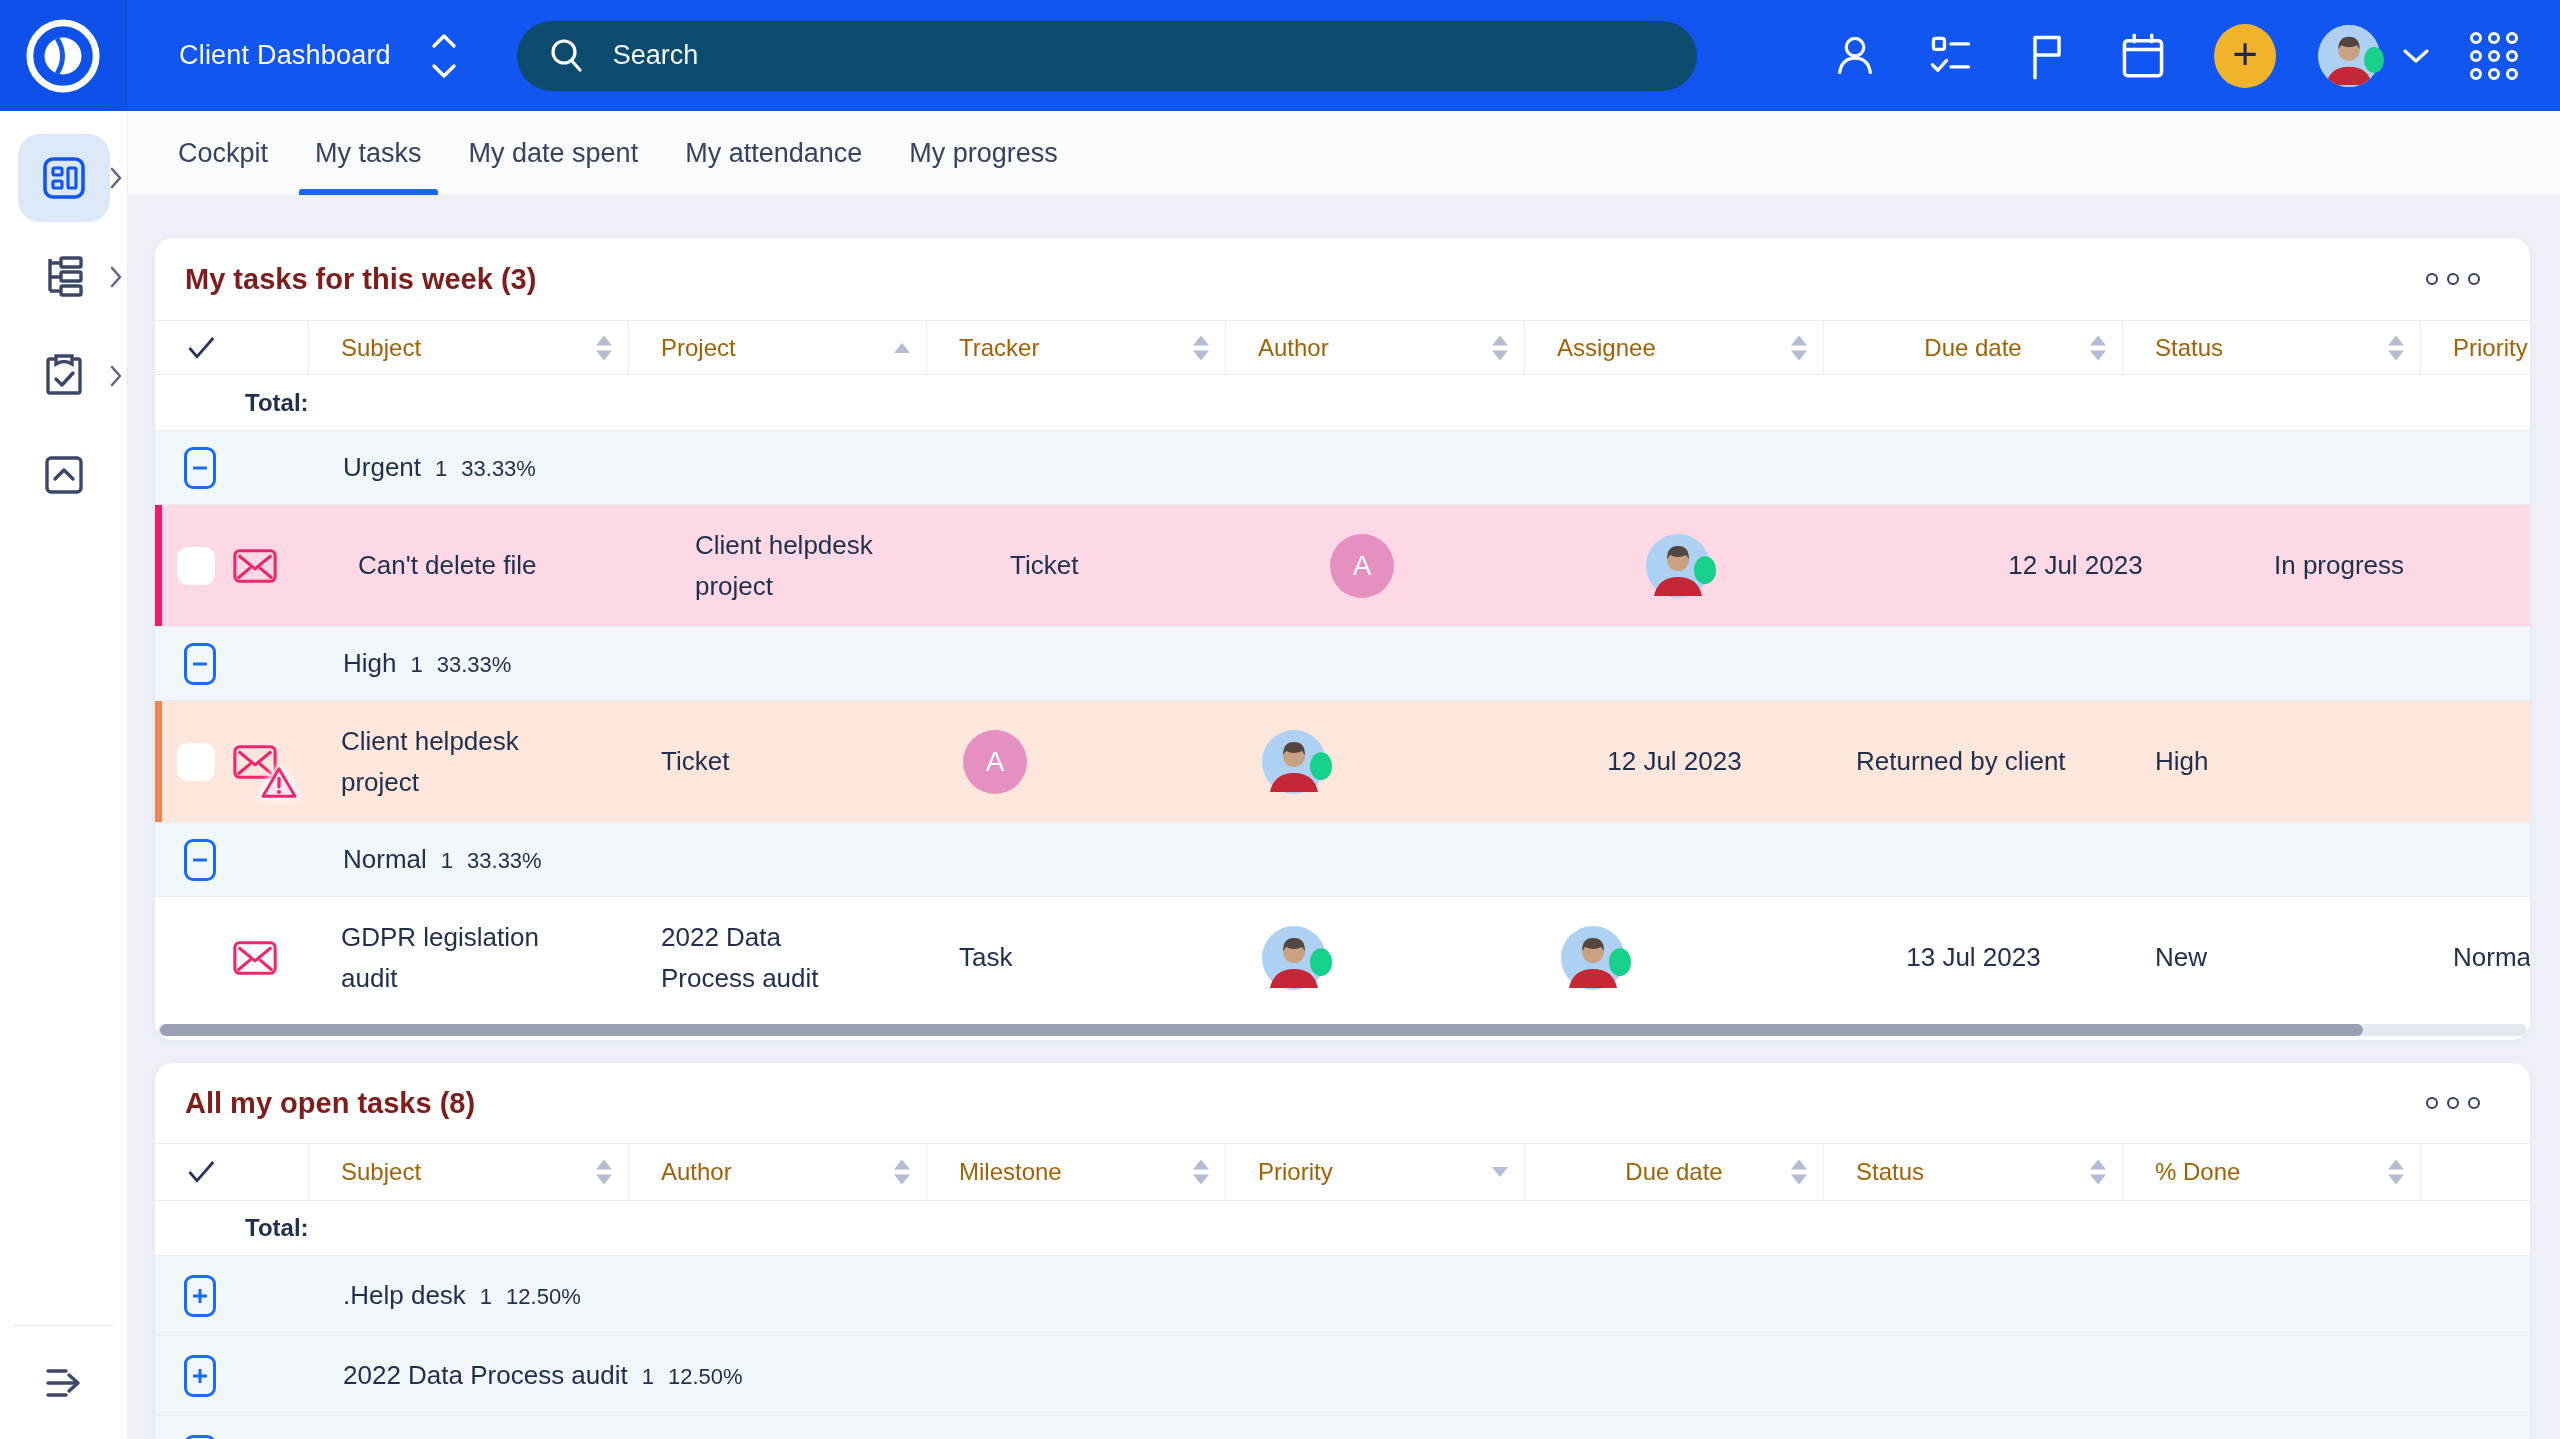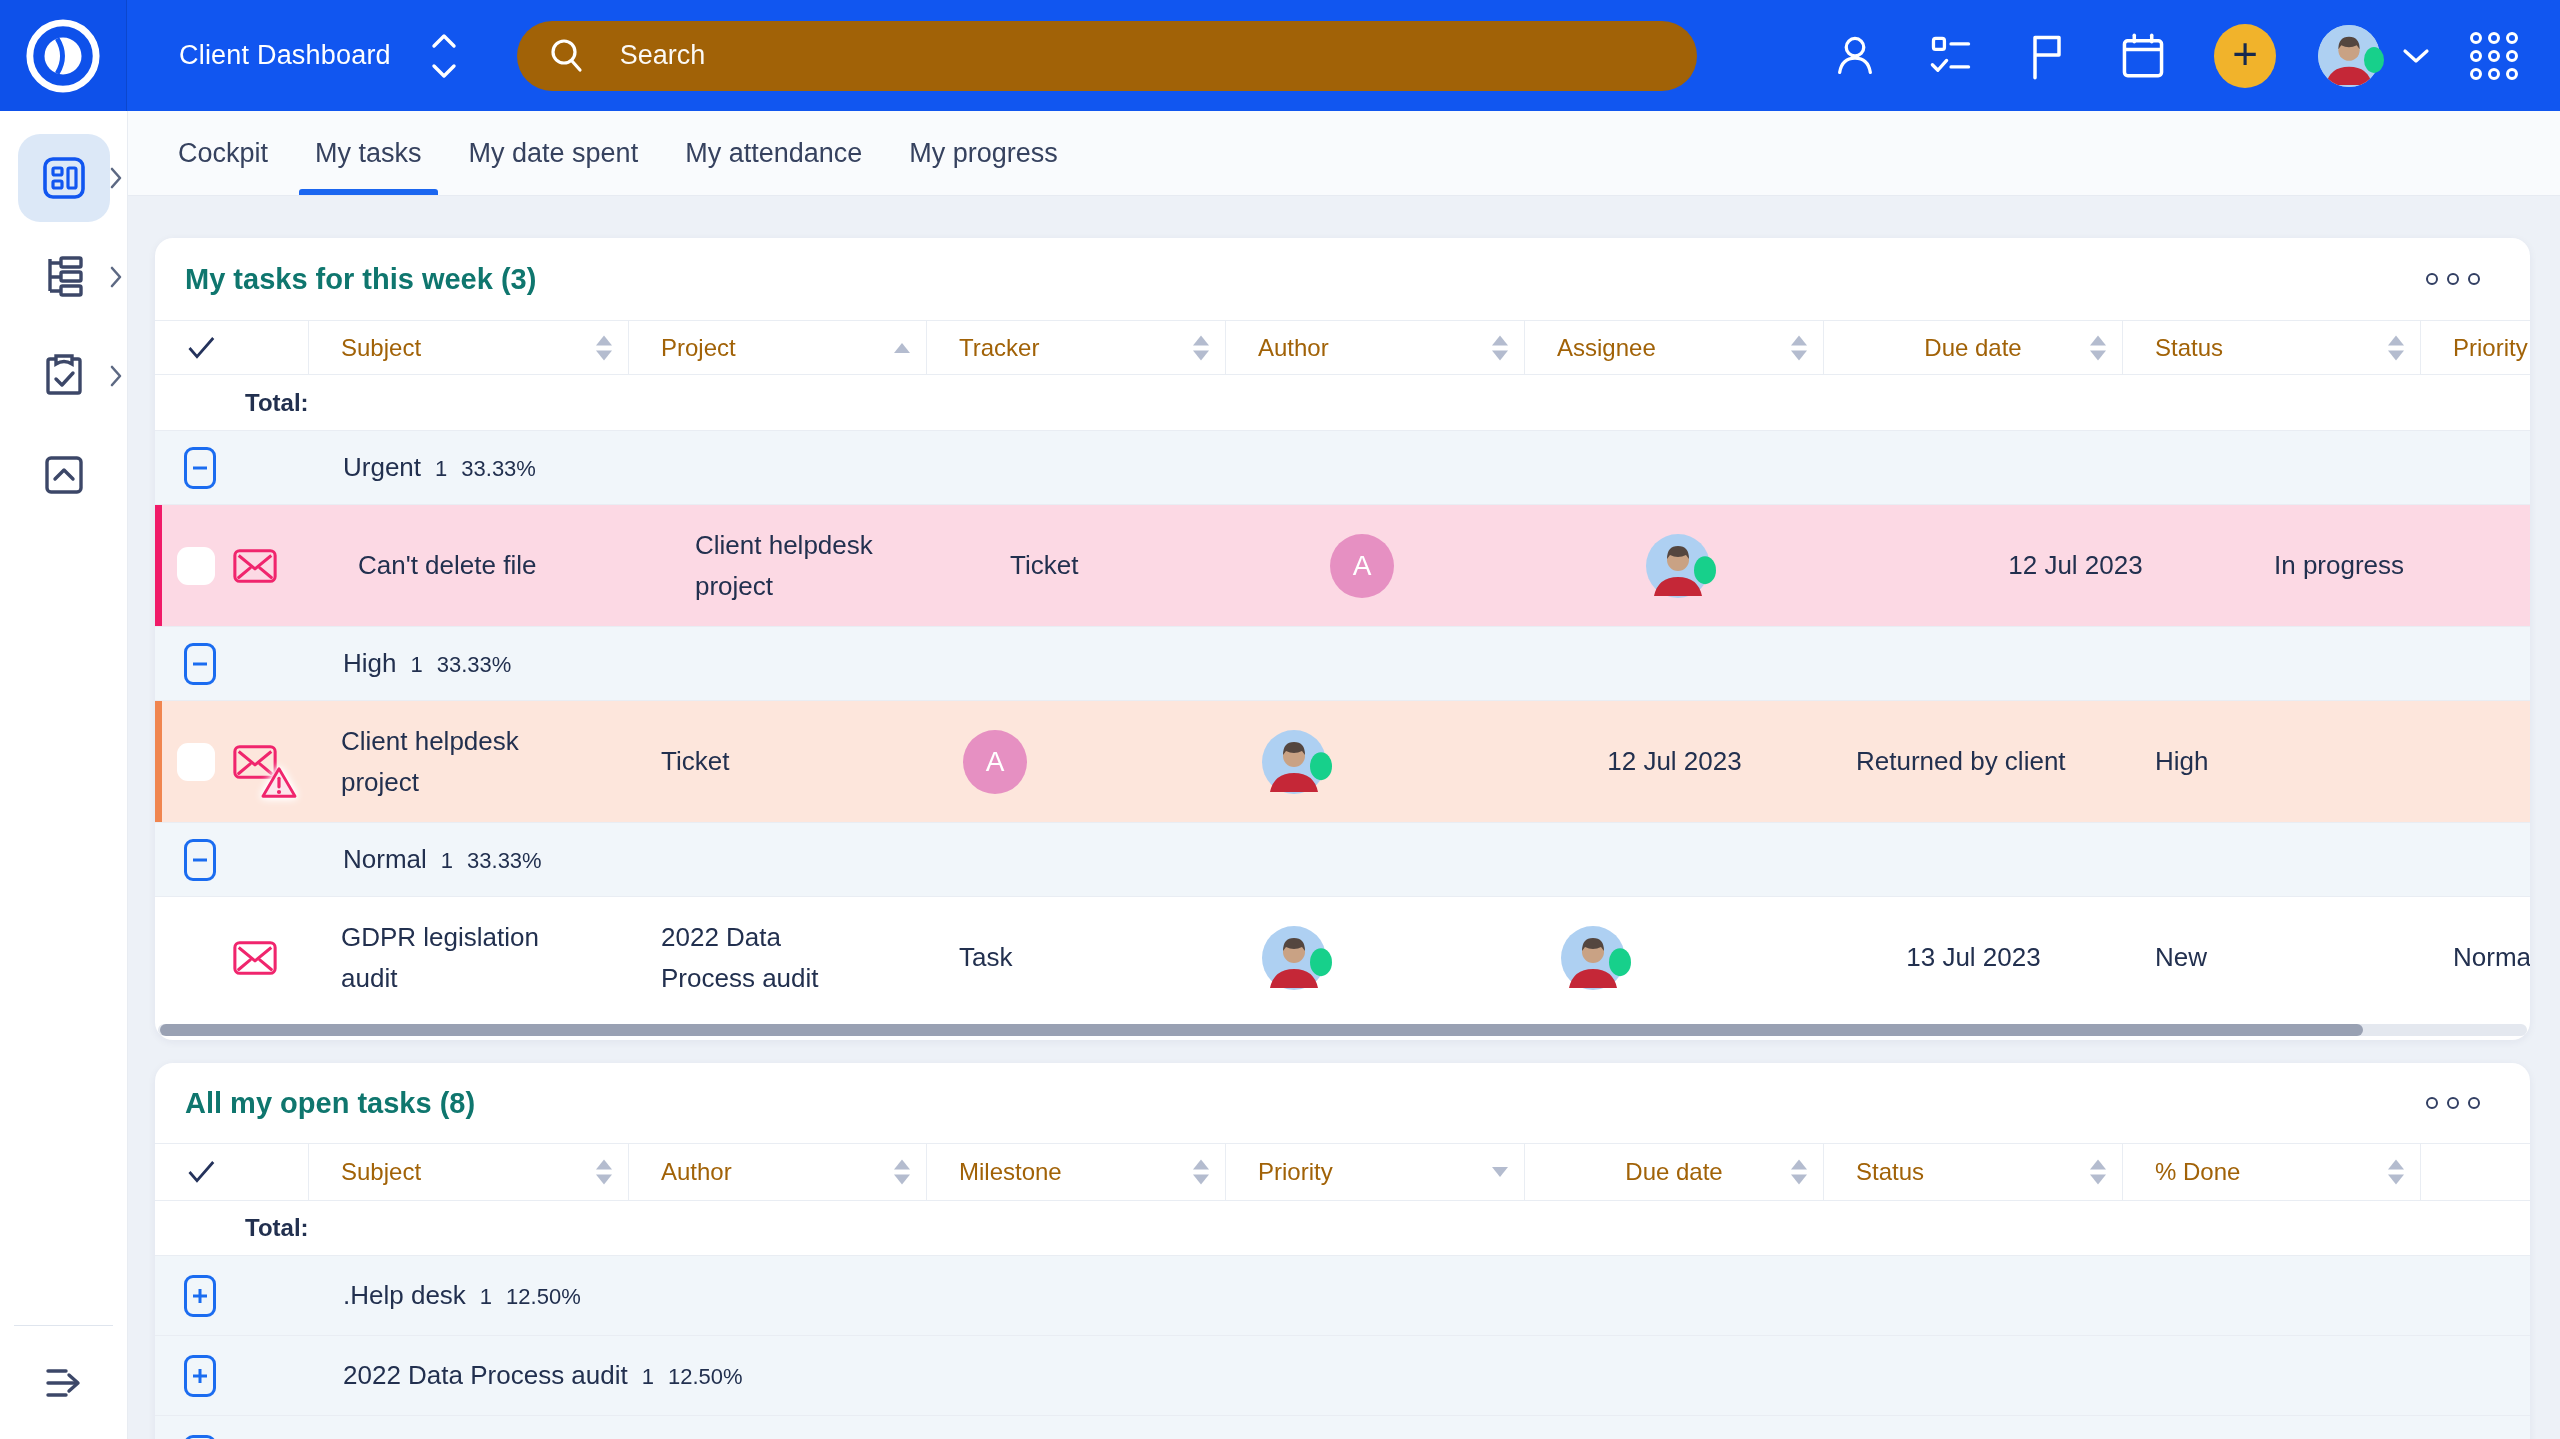--- a/index.html
+++ b/index.html
@@ -4,21 +4,21 @@
 <style>
   * { margin:0; padding:0; box-sizing:border-box; }
   html,body { width:2560px; height:1439px; overflow:hidden;
     font-family:"Liberation Sans", sans-serif; background:#edf1f7; color:#22304f; }
 
   
   .topbar { height:111px; background:#1156f0; display:flex; align-items:center; position:relative; z-index:5;}
   .logo-block { width:127px; height:100%; background:#0e51ea; display:flex; align-items:center; justify-content:center; border-right:1px solid rgba(0,0,0,0.12); flex:0 0 auto;}
   .dash-select { display:flex; align-items:center; margin-left:52px; gap:38px; color:#fff; cursor:pointer;}
   .dash-select .lbl { font-size:27px; font-weight:500; letter-spacing:.2px;}
-  .search-pill { margin-left:58px; width:1180px; height:70px; border-radius:36px; background:#a16207; display:flex; align-items:center; padding-left:32px; gap:35px;}
+  .search-pill { margin-left:58px; width:1180px; height:70px; border-radius:36px; background:#0c4a6e; display:flex; align-items:center; padding-left:32px; gap:28px;}
   .search-pill input { background:transparent; border:none; outline:none; color:#fff; font-size:27px; width:900px; font-family:inherit;}
   .search-pill input::placeholder { color:rgba(255,255,255,0.96); opacity:1;}
   .top-right { margin-left:auto; display:flex; align-items:center; padding-right:42px;}
   .tb-ico { width:46px; height:46px; display:flex; align-items:center; justify-content:center; cursor:pointer; margin-left:50px;}
   .plus-btn { width:62px; height:64px; border-radius:50%; background:#f1b32b; display:flex; align-items:center; justify-content:center; margin-left:48px; cursor:pointer;}
   .plus-btn span { font-size:44px; font-weight:300; color:#16294e; line-height:1; margin-top:-4px;}
   .avatar-wrap { position:relative; margin-left:42px; cursor:pointer;}
   .avatar { width:62px; height:62px; border-radius:50%; overflow:hidden; background:#aed0f2; position:relative;}
   .presence { position:absolute; width:20px; height:26px; border-radius:50%; background:#17d08b; right:-4px; top:50%; transform:translateY(-35%);}
   .caret { margin-left:22px; cursor:pointer;}
@@ -40,21 +40,21 @@
   .tabbar { height:85px; background:#f9fbfd; display:flex; align-items:flex-end; padding-left:35px; gap:15px; border-bottom:1px solid #e7ebf2;}
   .tab { font-size:27px; color:#36425f; padding:0 16px; height:100%; display:flex; align-items:center; position:relative; cursor:pointer; font-weight:500;}
   .tab.active::after { content:""; position:absolute; left:0; right:0; bottom:0; height:6px; background:#1b66f0; border-radius:3px 3px 0 0;}
   .content { flex:1; padding:42px 30px 0 28px; overflow:hidden;}
 
   
   .panel { background:#fff; border-radius:18px; box-shadow:0 2px 8px rgba(30,40,90,0.06); overflow:hidden;}
   .panel + .panel { margin-top:23px;}
   .panel-head { display:flex; align-items:center; justify-content:space-between; padding:0 44px 0 30px;}
   .panel1 .panel-head { height:82px;} .panel2 .panel-head { height:80px;}
-  .panel-title { font-size:29px; font-weight:600; color:#0f766e;}
+  .panel-title { font-size:29px; font-weight:600; color:#7f1d1d;}
   .dots-menu { display:flex; gap:9px; cursor:pointer; padding:6px;}
   .dots-menu i { width:12px; height:12px; border:2.6px solid #323f63; border-radius:50%; display:block;}
 
   .trow { display:grid; grid-template-columns:154px 320px 298px 299px 299px 299px 299px 298px 1fr; align-items:center; border-top:1px solid #e9edf3; position:relative;}
   .thead { height:54px;}
   .th { height:100%; display:flex; align-items:center; position:relative; border-right:1px solid #e9edf3; padding-left:32px; font-size:24px; font-weight:500; color:#a16207;}
   .th:last-child { border-right:none;}
   .th .sort { position:absolute; right:16px; top:50%; transform:translateY(-50%); display:flex; flex-direction:column; gap:5px;}
   .sa-up { width:0; height:0; border-left:8px solid transparent; border-right:8px solid transparent; border-bottom:10px solid #b4bccf;}
   .sa-down { width:0; height:0; border-left:8px solid transparent; border-right:8px solid transparent; border-top:10px solid #b4bccf;}

